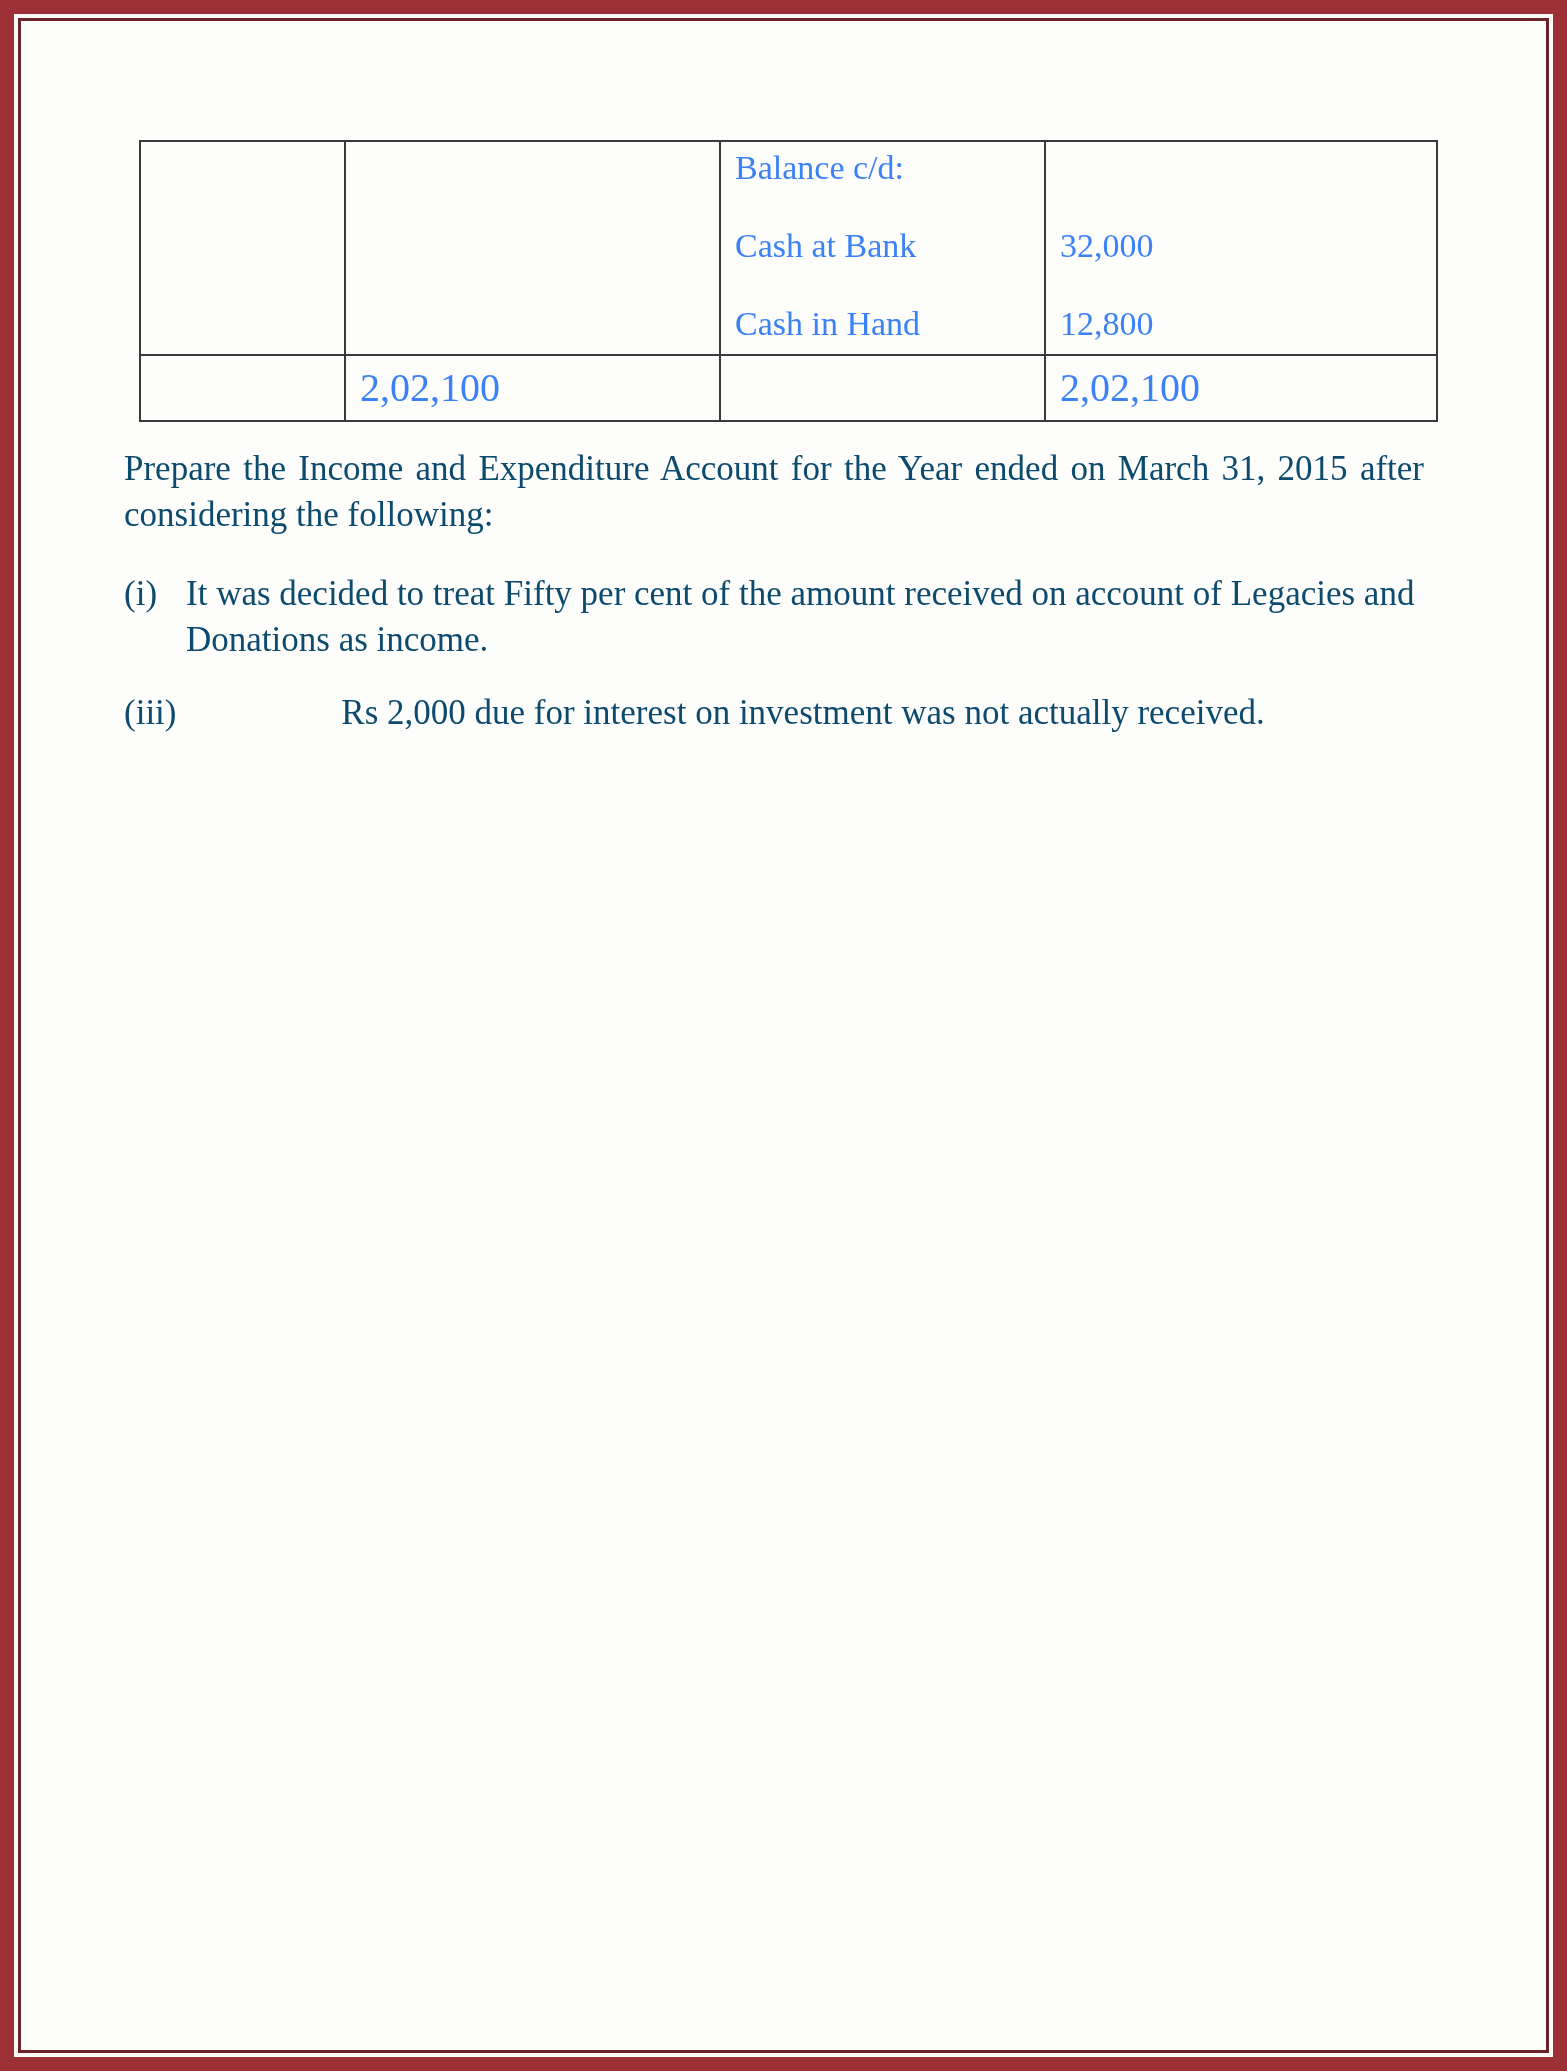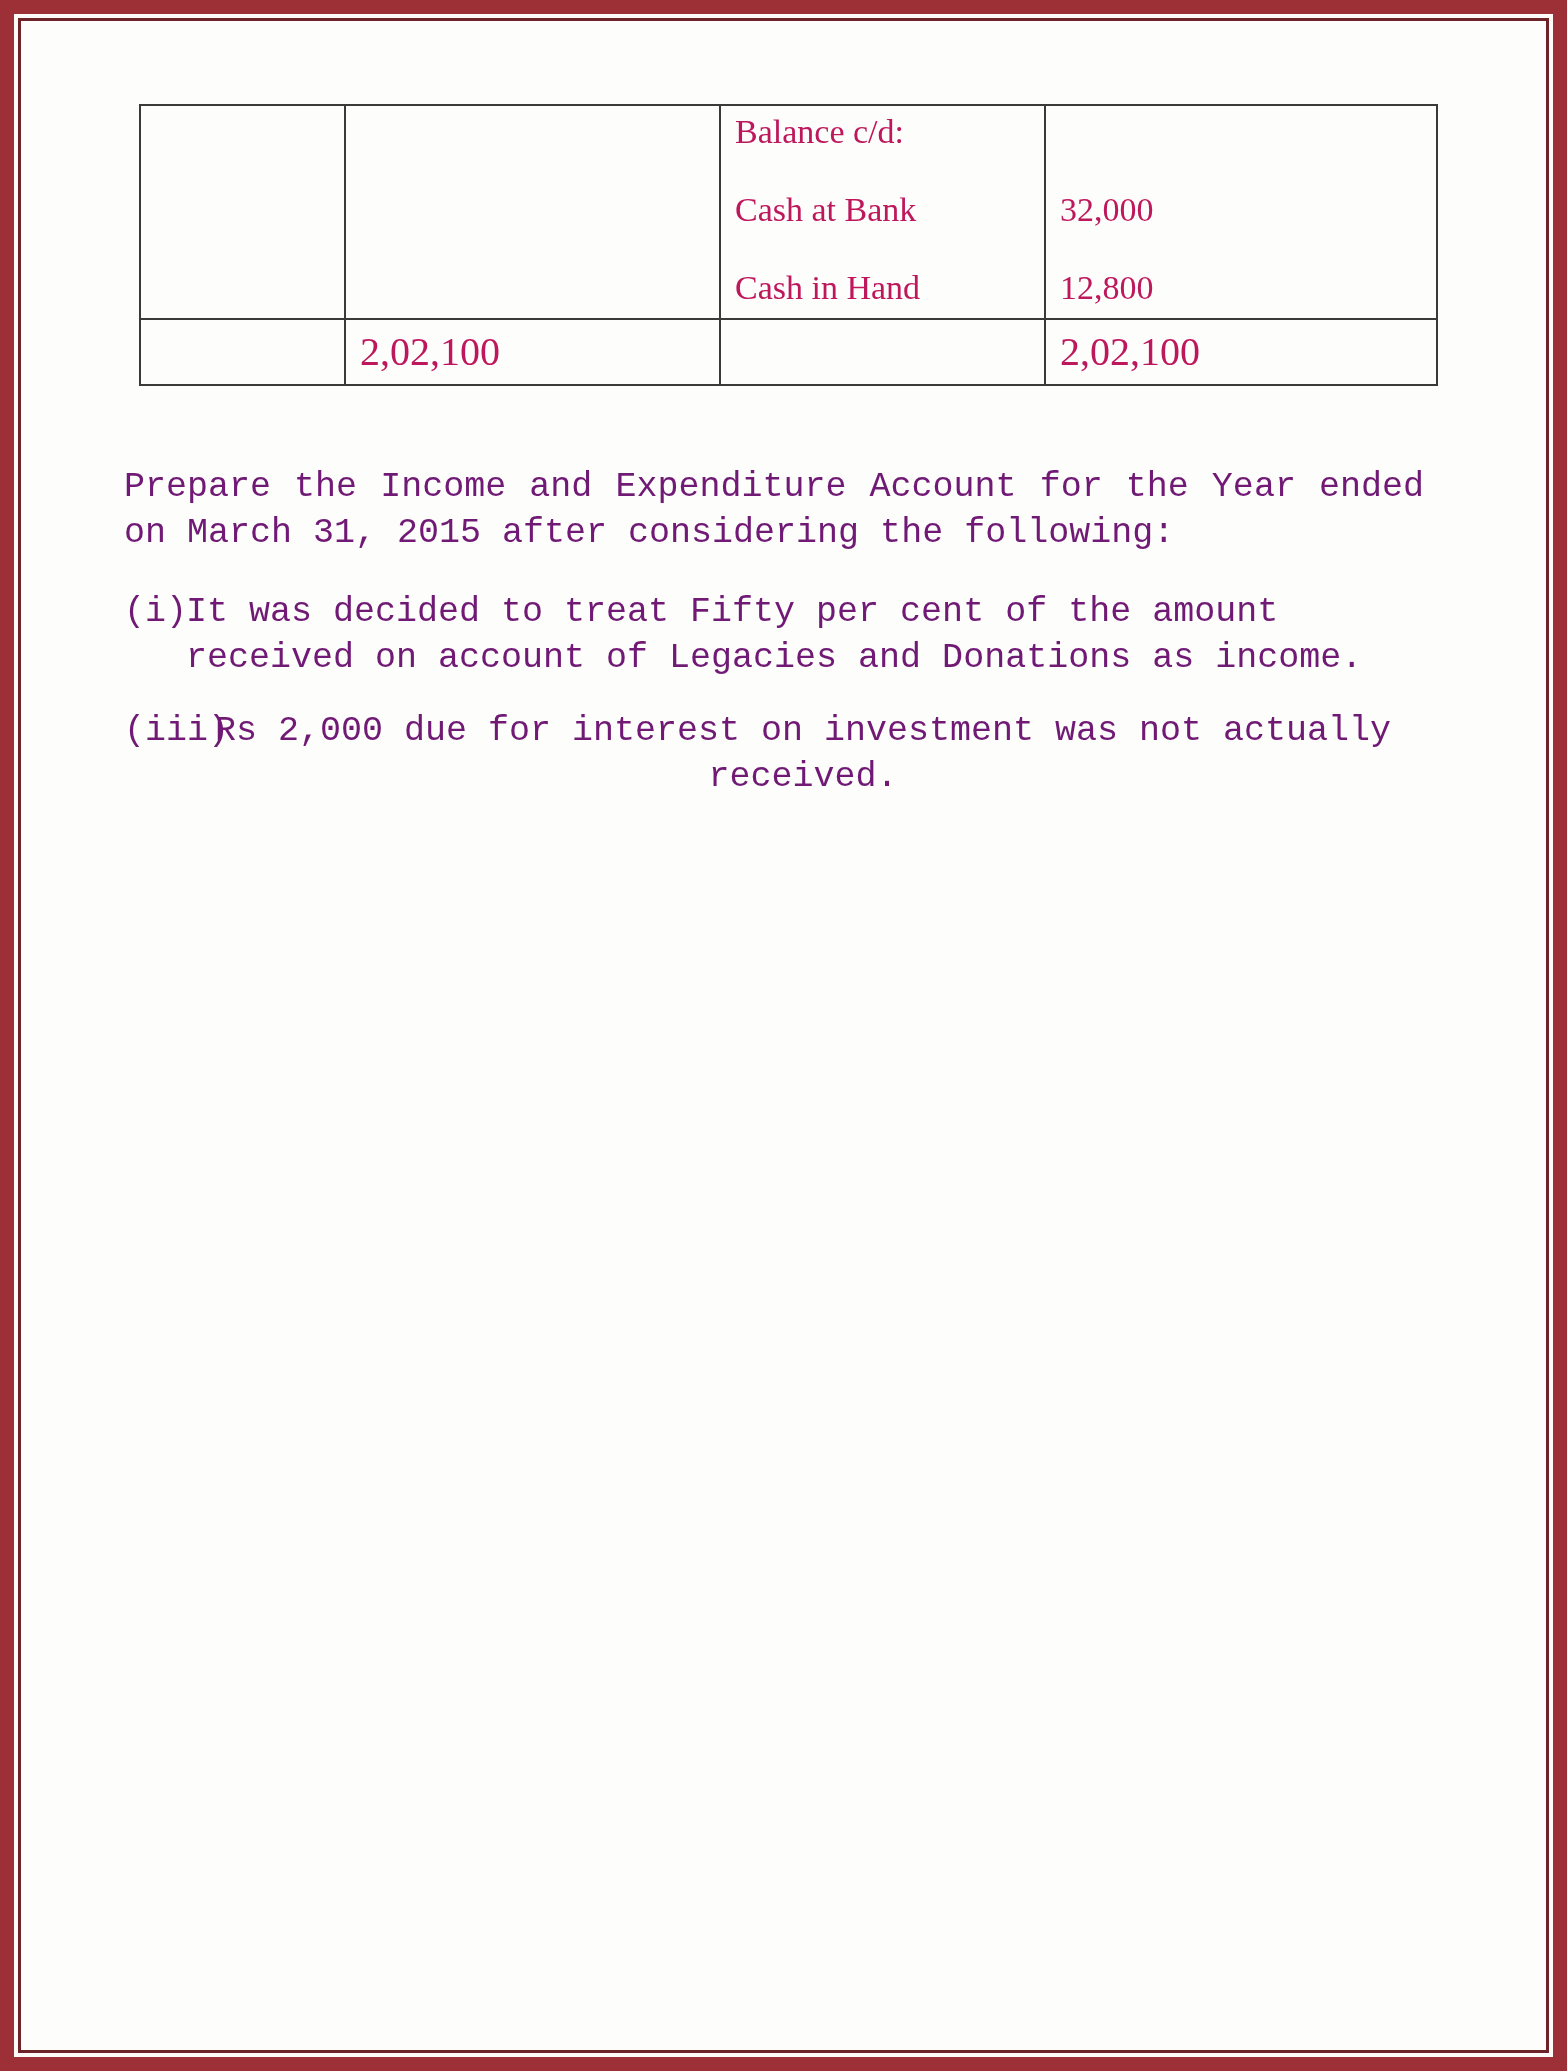--- a/index.html
+++ b/index.html
@@ -51,21 +51,22 @@
   #ledger-table-wrap {
     position: absolute;
     left: 118px;
     top: 83px;
     width: 1297px;
   }
   table.ledger {
     border-collapse: collapse;
     width: 1297px;
     table-layout: fixed;
-    color: #be185d;
+    color: #3b82f6;
+    margin-top: 36px;
   }
   table.ledger td {
     border: 2px solid #3a3a3a;
     font-size: 34px;
     line-height: 1.18;
     padding: 6px 14px;
     vertical-align: top;
     background: transparent;
     font-family: "Liberation Serif", "DejaVu Serif", serif;
   }
@@ -95,24 +96,23 @@
   tr.totals-row td {
     font-size: 40px;
     padding: 8px 14px;
     vertical-align: middle;
   }
 
   
   #prose {
     position: absolute;
     left: 103px;
-    top: 444px;
+    top: 425px;
     width: 1300px;
-    color: #701a75;
-    font-family: Liberation Mono, monospace;
+    color: #0c4a6e;
   }
   p.intro {
     margin: 0;
     font-size: 35px;
     line-height: 1.30;
     text-align: justify;
     text-justify: inter-word;
   }
   ol.points {
     list-style: none;

